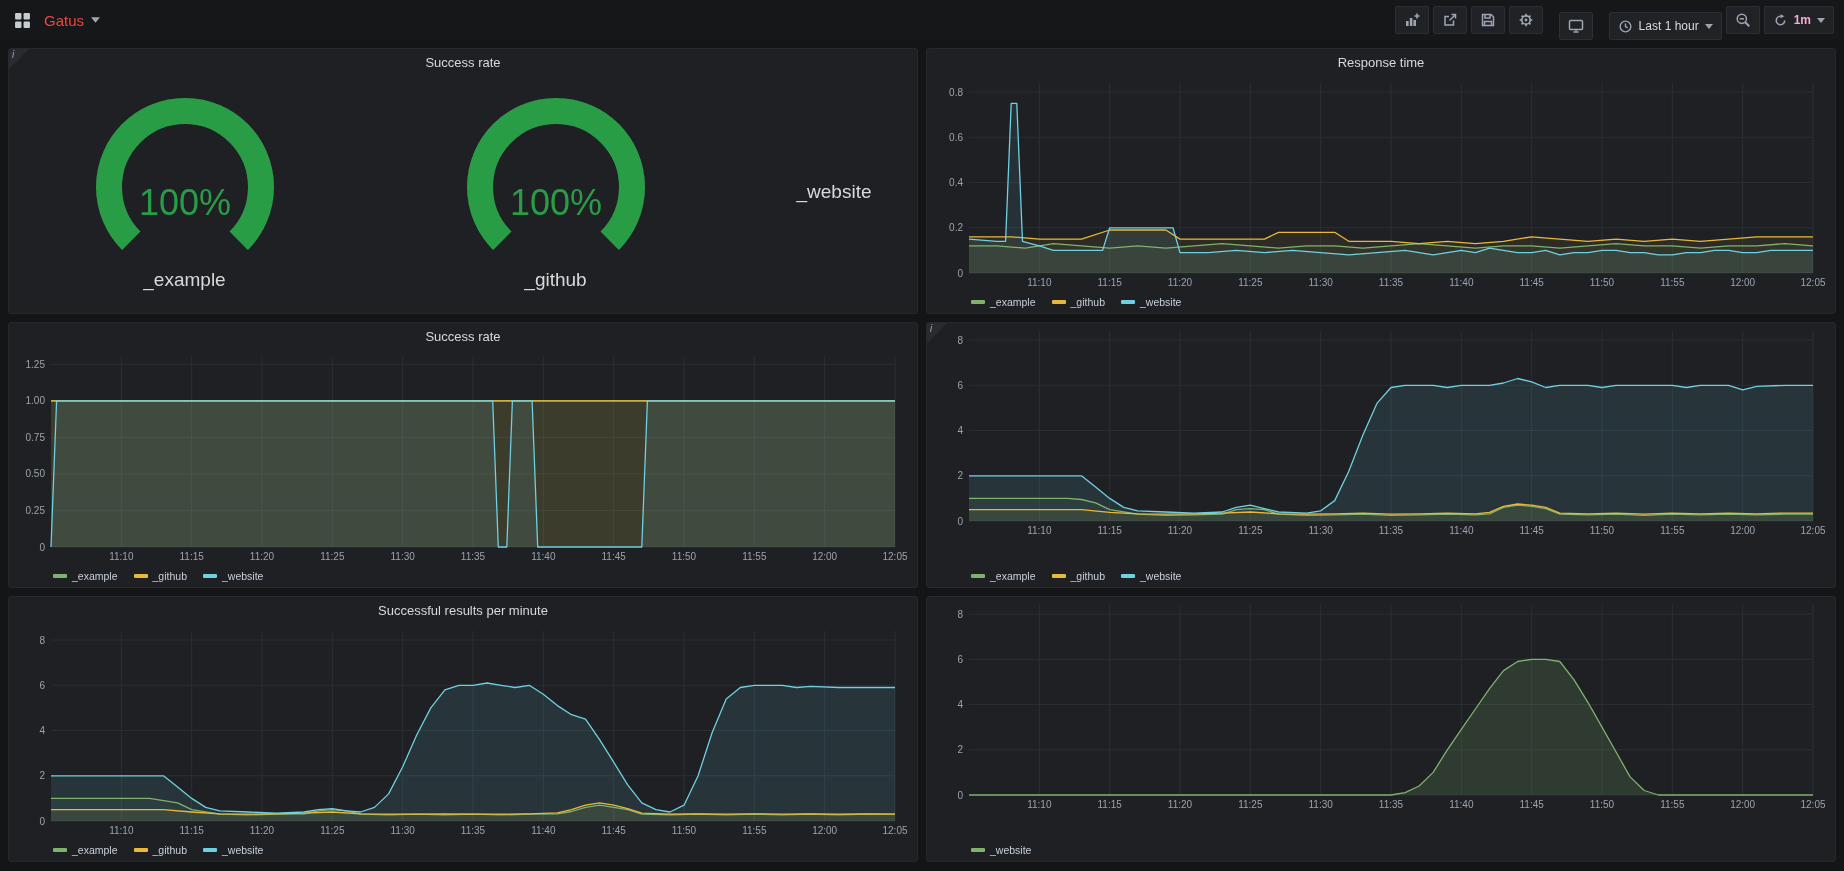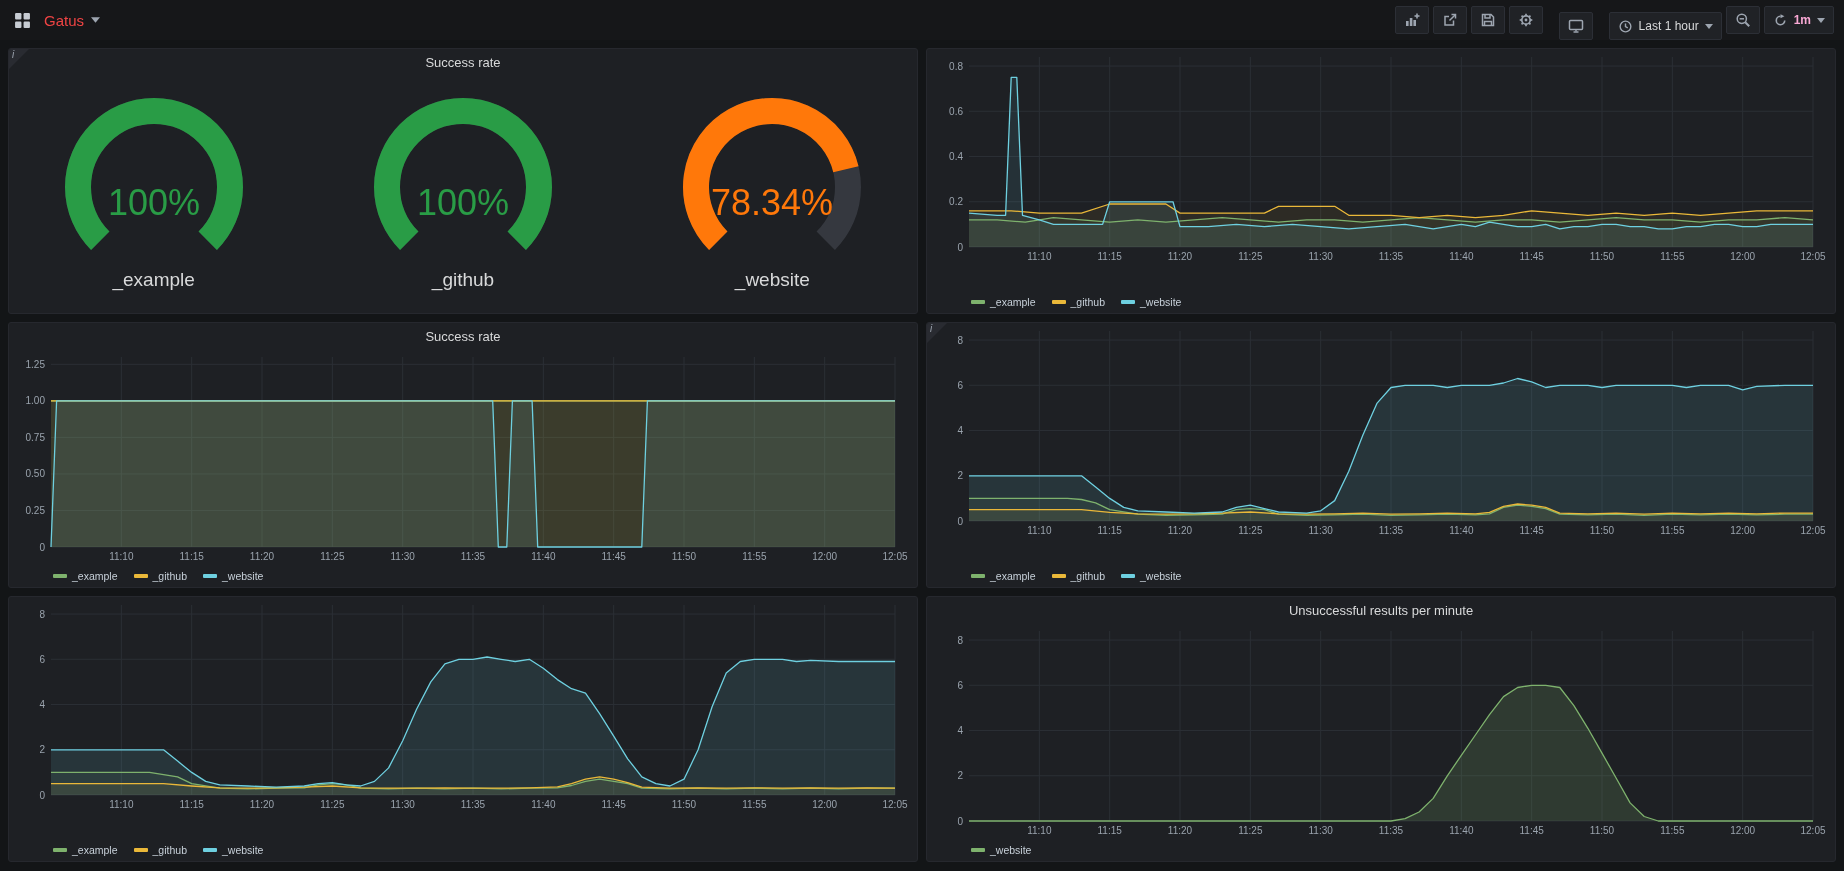--- a/index.html
+++ b/index.html
@@ -215,31 +215,27 @@
       </div>
       <div class="gauge">
         <div class="gauge-draw"><svg width="260" height="172" viewBox="0 0 260 172">
               <path d="M 76.26 149.74 A 76 76 0 1 1 183.74 149.74" fill="none" stroke="#35383f" stroke-width="26"></path>
               <path d="M 76.26 149.74 A 76 76 0 1 1 183.74 149.74" fill="none" stroke="#299c46" stroke-width="26"></path>
               <text x="130" y="124" text-anchor="middle" fill="#299c46" font-size="36" font-weight="500">100%</text>
             </svg></div>
         <div class="gauge-label">_github</div>
       </div>
       <div class="gauge">
-        <div class="gauge-draw"><svg width="260" height="172" viewBox="0 0 260 172">
-              <path d="M 76.26 149.74 A 76 76 0 1 1 183.74 149.74" fill="none" stroke="#35383f" stroke-width="26"></path>
-              <path d="M 76.26 149.74 A 76 76 0 1 1 203.91 78.28" fill="none" stroke="#ff780a" stroke-width="26"></path>
-              <text x="130" y="124" text-anchor="middle" fill="#ff780a" font-size="36" font-weight="500">78.34%</text>
-            </svg></div>
         <div class="gauge-label">_website</div>
       </div>
     </div>
   </section>
 
   <section class="panel">
+    <header class="panel-title">Response time</header>
     <div class="chart"><svg width="900" height="216">
           <line x1="108.33333333333333" x2="108.33333333333333" y1="8" y2="198" class="grid-line"></line>
           <text x="108.33333333333333" y="211" text-anchor="middle" class="tick">11:10</text>
           <line x1="178.66666666666666" x2="178.66666666666666" y1="8" y2="198" class="grid-line"></line>
           <text x="178.66666666666666" y="211" text-anchor="middle" class="tick">11:15</text>
           <line x1="249" x2="249" y1="8" y2="198" class="grid-line"></line>
           <text x="249" y="211" text-anchor="middle" class="tick">11:20</text>
           <line x1="319.3333333333333" x2="319.3333333333333" y1="8" y2="198" class="grid-line"></line>
           <text x="319.3333333333333" y="211" text-anchor="middle" class="tick">11:25</text>
           <line x1="389.6666666666667" x2="389.6666666666667" y1="8" y2="198" class="grid-line"></line>
@@ -409,20 +405,21 @@
           <span class="lname">_github</span>
         </span>
         <span class="legend-item">
           <span class="swatch" style="background: rgb(110, 208, 224);"></span>
           <span class="lname">_website</span>
         </span>
       </div>
   </section>
 
   <section class="panel">
+    <header class="panel-title">Successful results per minute</header>
     <div class="chart"><svg width="900" height="216">
           <line x1="108.33333333333333" x2="108.33333333333333" y1="8" y2="198" class="grid-line"></line>
           <text x="108.33333333333333" y="211" text-anchor="middle" class="tick">11:10</text>
           <line x1="178.66666666666666" x2="178.66666666666666" y1="8" y2="198" class="grid-line"></line>
           <text x="178.66666666666666" y="211" text-anchor="middle" class="tick">11:15</text>
           <line x1="249" x2="249" y1="8" y2="198" class="grid-line"></line>
           <text x="249" y="211" text-anchor="middle" class="tick">11:20</text>
           <line x1="319.3333333333333" x2="319.3333333333333" y1="8" y2="198" class="grid-line"></line>
           <text x="319.3333333333333" y="211" text-anchor="middle" class="tick">11:25</text>
           <line x1="389.6666666666667" x2="389.6666666666667" y1="8" y2="198" class="grid-line"></line>
@@ -468,21 +465,20 @@
           <span class="lname">_github</span>
         </span>
         <span class="legend-item">
           <span class="swatch" style="background: rgb(110, 208, 224);"></span>
           <span class="lname">_website</span>
         </span>
       </div>
   </section>
 
   <section class="panel">
-    <header class="panel-title">Unsuccessful results per minute</header>
     <div class="chart"><svg width="900" height="216">
           <line x1="108.33333333333333" x2="108.33333333333333" y1="8" y2="198" class="grid-line"></line>
           <text x="108.33333333333333" y="211" text-anchor="middle" class="tick">11:10</text>
           <line x1="178.66666666666666" x2="178.66666666666666" y1="8" y2="198" class="grid-line"></line>
           <text x="178.66666666666666" y="211" text-anchor="middle" class="tick">11:15</text>
           <line x1="249" x2="249" y1="8" y2="198" class="grid-line"></line>
           <text x="249" y="211" text-anchor="middle" class="tick">11:20</text>
           <line x1="319.3333333333333" x2="319.3333333333333" y1="8" y2="198" class="grid-line"></line>
           <text x="319.3333333333333" y="211" text-anchor="middle" class="tick">11:25</text>
           <line x1="389.6666666666667" x2="389.6666666666667" y1="8" y2="198" class="grid-line"></line>

